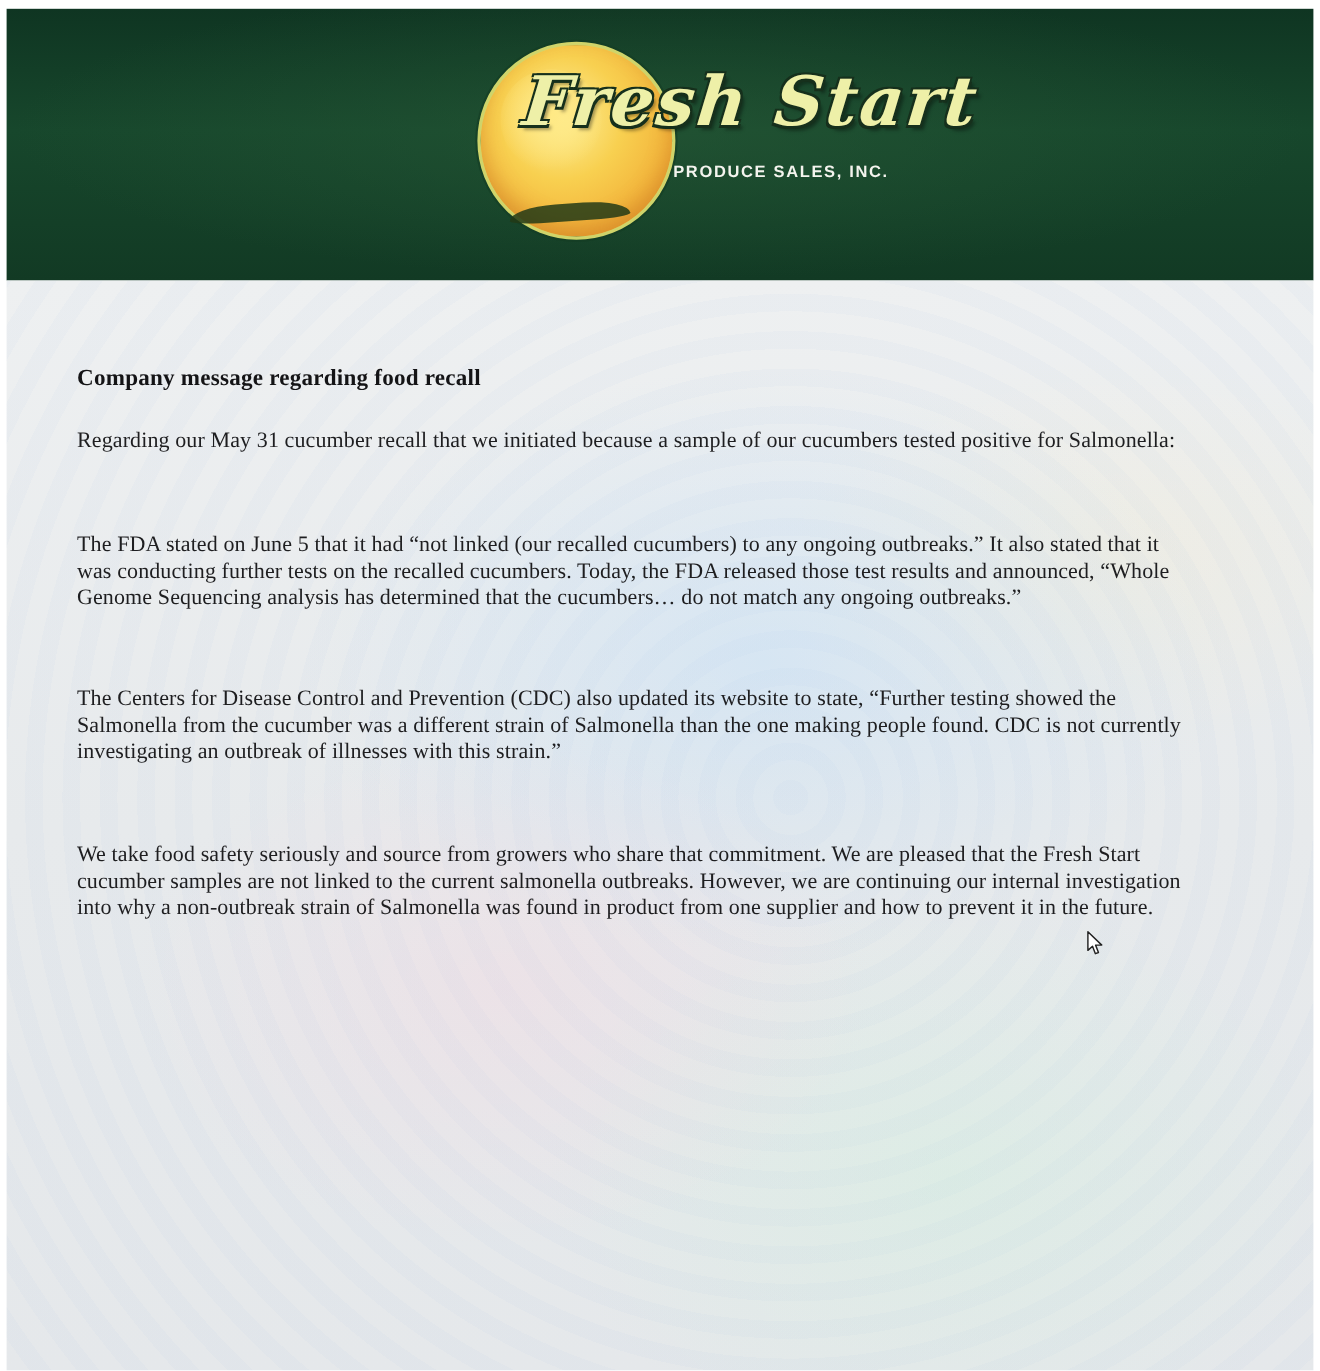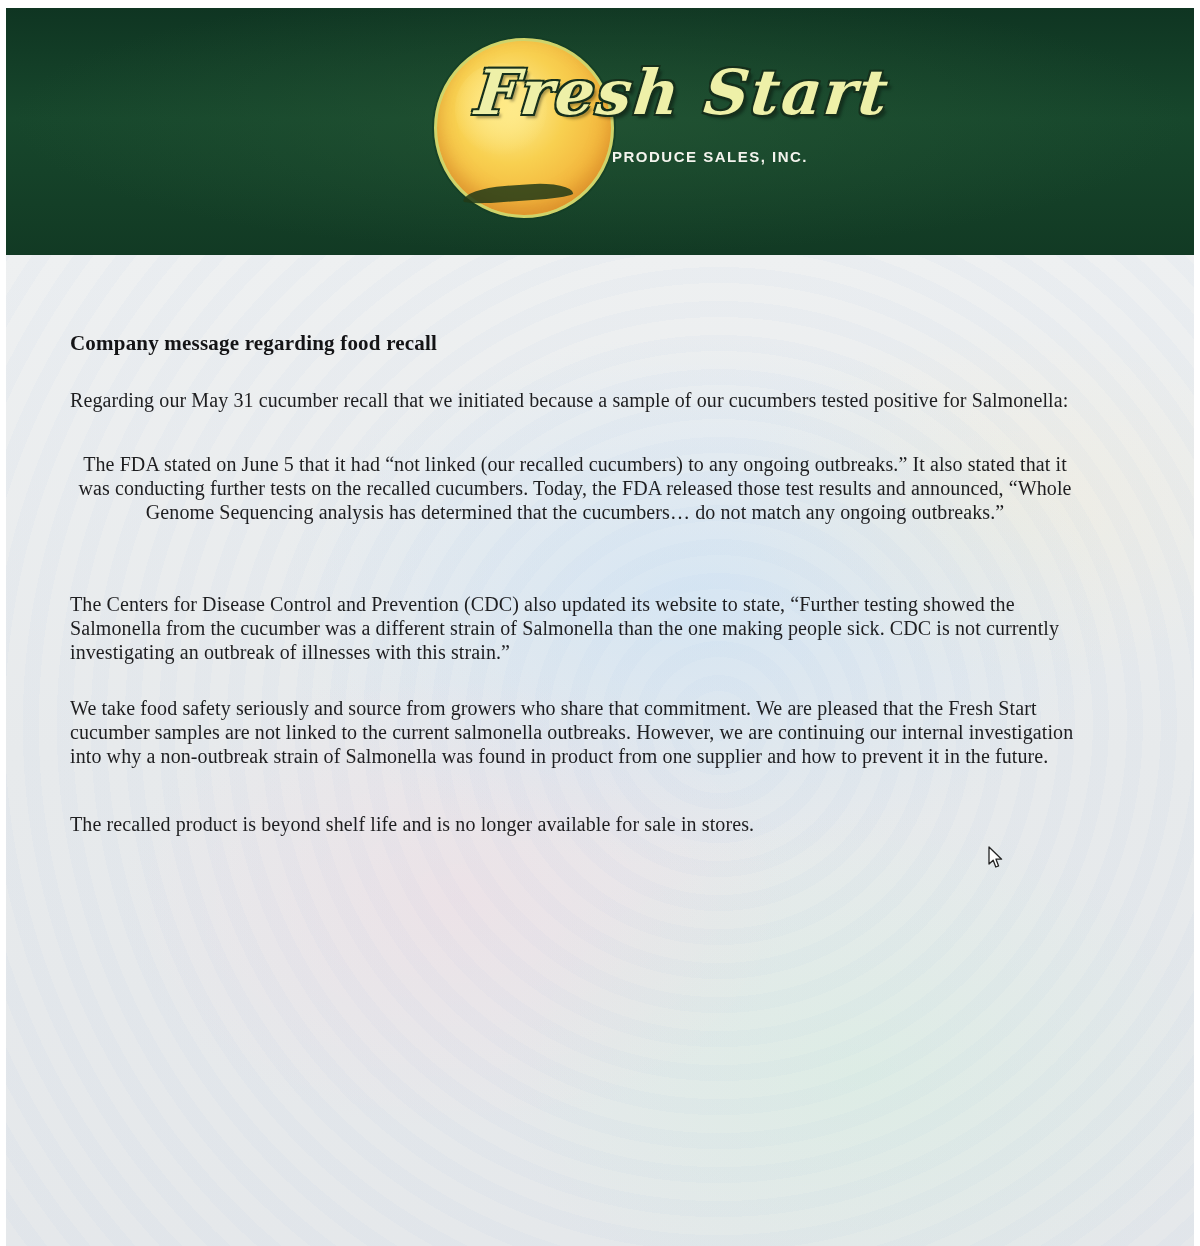--- a/index.html
+++ b/index.html
@@ -118,23 +118,23 @@
     font-size: 20px;
   }
 
   .para {
     font-size: 20px;
     line-height: 24px;
     max-width: 1010px;
     letter-spacing: 0.1px;
   }
   .para.p1 { margin-top: 32px; }
-  .para.p2 { margin-top: 40px; text-align: center; }
+  .para.p2 { margin-top: 71px; }
   .para.p3 { margin-top: 68px; }
-  .para.p4 { margin-top: 32px; }
+  .para.p4 { margin-top: 70px; }
   .para.p5 { margin-top: 44px; }
 
   .signature {
     margin-top: 54px;
     font-size: 20px;
   }
 
   .cursor {
     position: absolute;
     left: 988px; top: 846px;
@@ -154,25 +154,24 @@
   </header>
 
   <main class="doc">
     <h1 class="doc-title">Company message regarding food recall</h1>
 
 
     <p class="para p1">Regarding our May 31 cucumber recall that we initiated because a sample of our cucumbers tested positive for Salmonella:</p>
 
     <p class="para p2">The FDA stated on June 5 that it had “not linked (our recalled cucumbers) to any ongoing outbreaks.”  It also stated that it was conducting further tests on the recalled cucumbers. Today, the FDA released those test results and announced, “Whole Genome Sequencing analysis has determined that the cucumbers… do not match any ongoing outbreaks.”</p>
 
-    <p class="para p3">The Centers for Disease Control and Prevention (CDC) also updated its website to state, “Further testing showed the Salmonella from the cucumber was a different strain of Salmonella than the one making people sick. CDC is not currently investigating an outbreak of illnesses with this strain.”</p>
+    <p class="para p3">The Centers for Disease Control and Prevention (CDC) also updated its website to state, “Further testing showed the Salmonella from the cucumber was a different strain of Salmonella than the one making people found. CDC is not currently investigating an outbreak of illnesses with this strain.”</p>
 
     <p class="para p4">We take food safety seriously and source from growers who share that commitment. We are pleased that the Fresh Start cucumber samples are not linked to the current salmonella outbreaks. However, we are continuing our internal investigation into why a non-outbreak strain of Salmonella was found in product from one supplier and how to prevent it in the future.</p>
 
-    <p class="para p5">The recalled product is beyond shelf life and is no longer available for sale in stores.</p>
 
   </main>
 
   <svg class="cursor" viewBox="0 0 17 24" xmlns="http://www.w3.org/2000/svg">
     <path d="M1 1 L1 18 L5.2 14.2 L7.8 21 L10.6 19.9 L8 13.2 L13.6 13.2 Z" fill="#ffffff" stroke="#222222" stroke-width="1.3" stroke-linejoin="round"></path>
   </svg>
 
 </div>
 
 </body></html>

